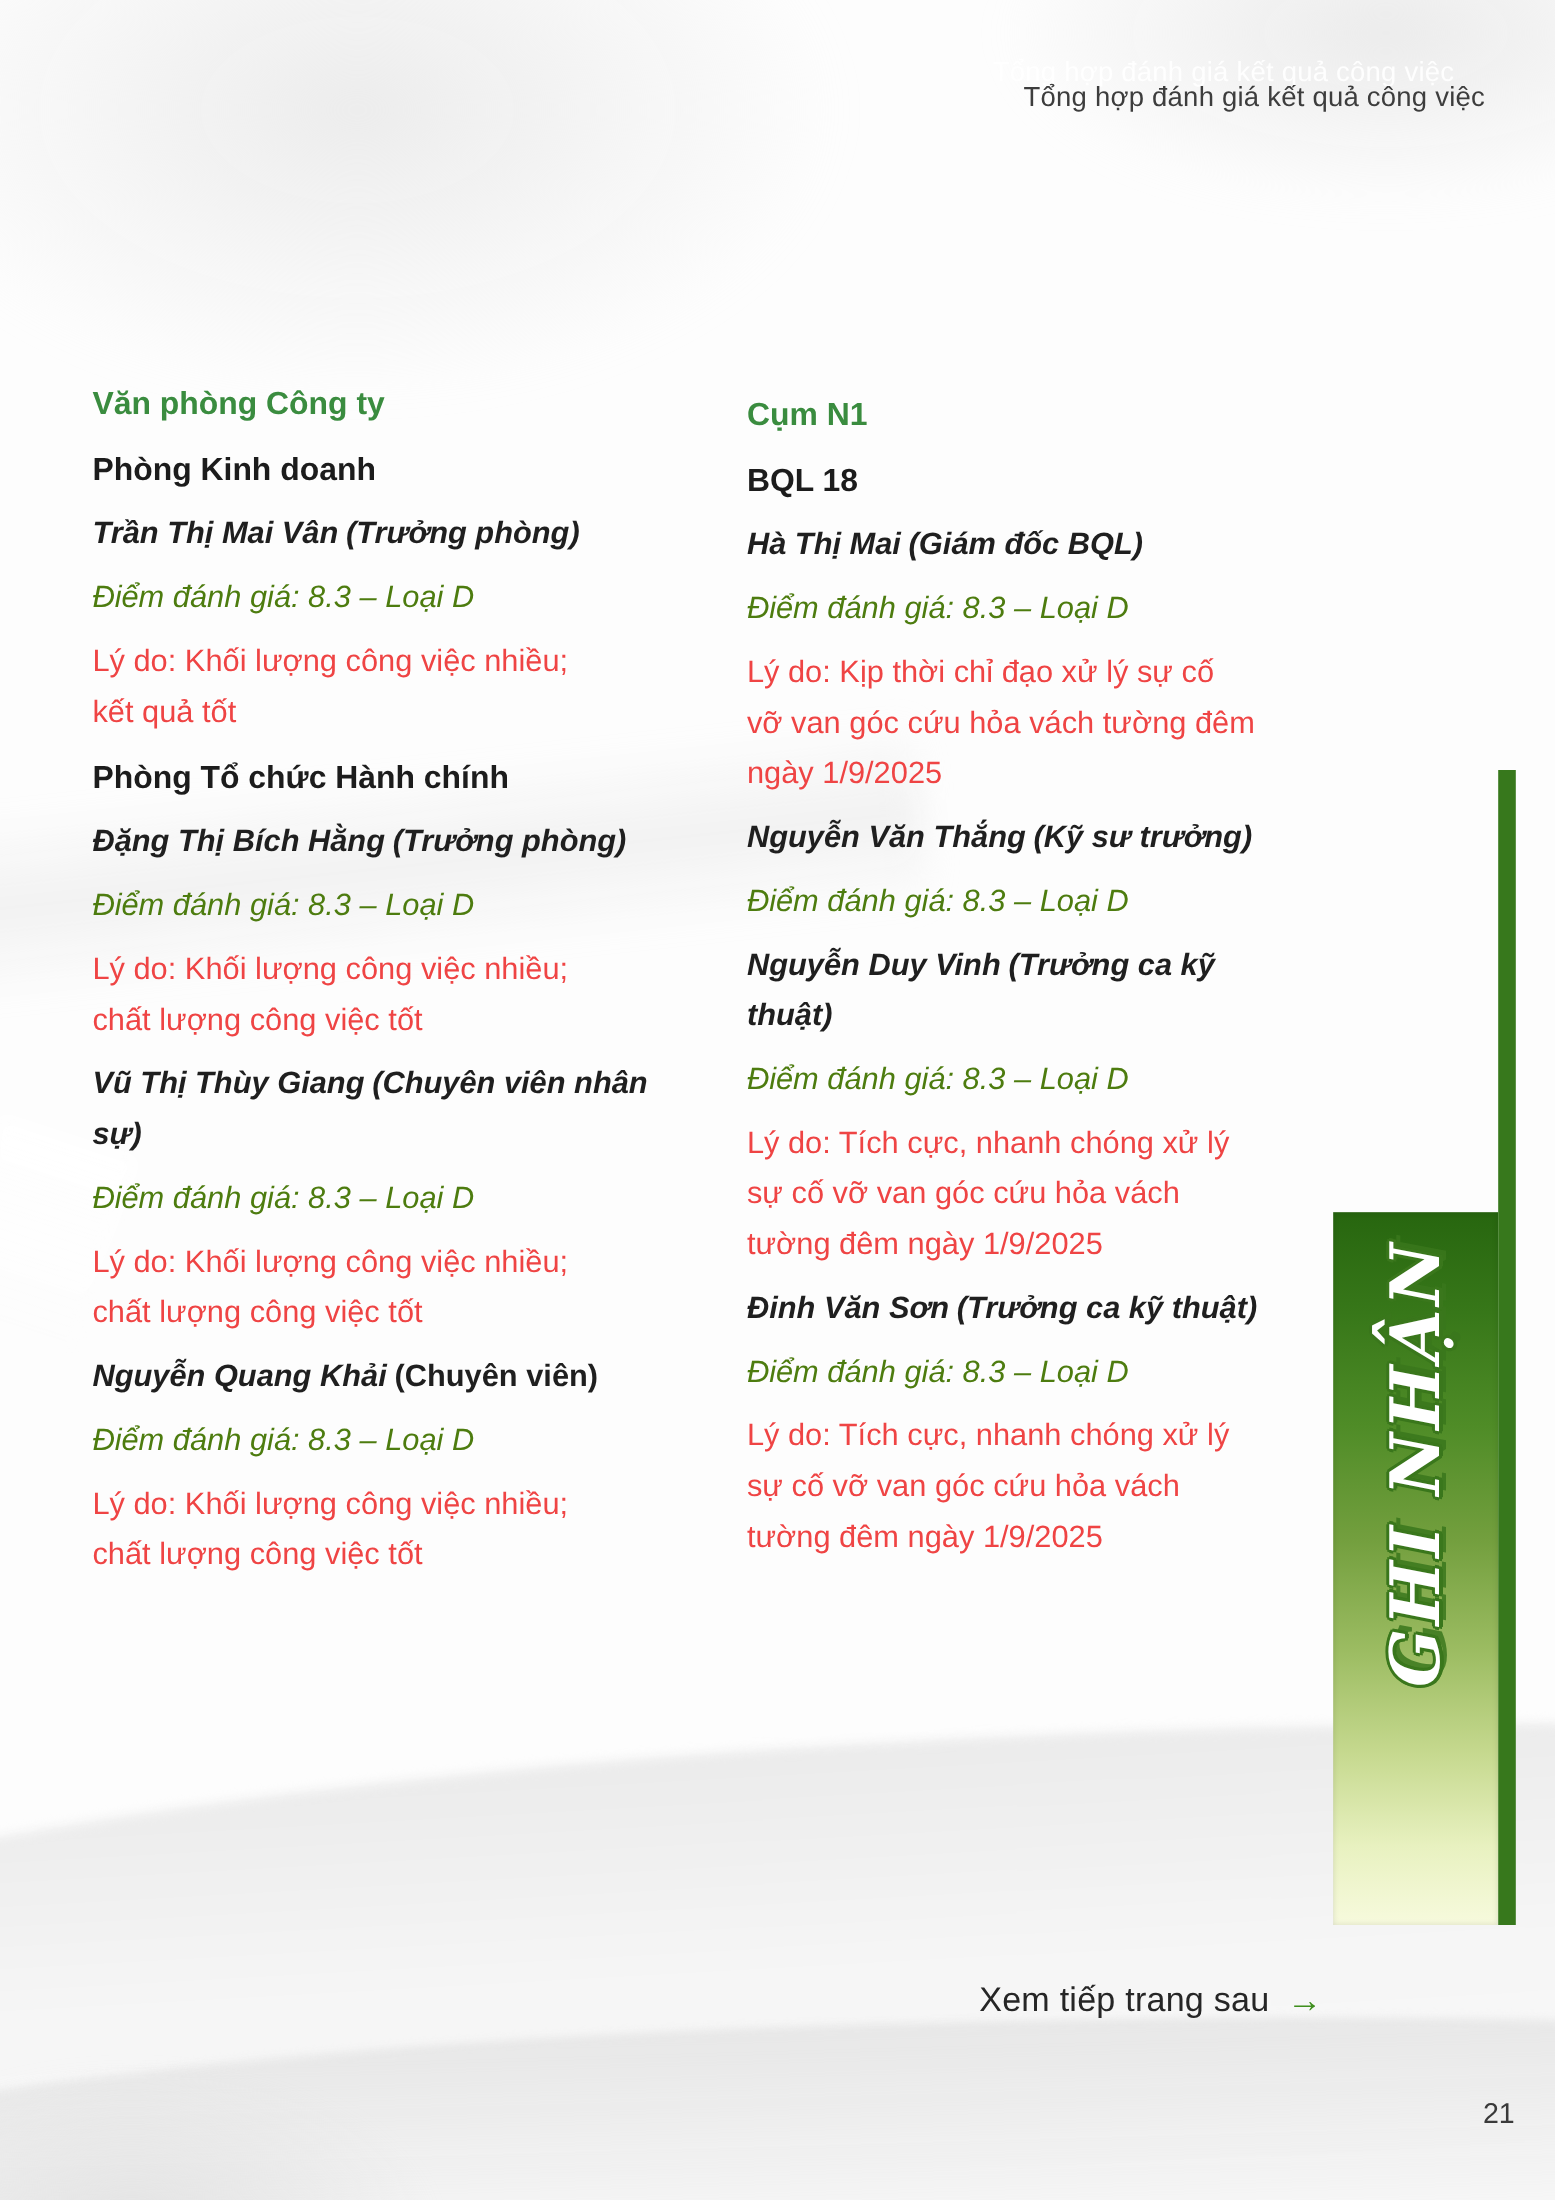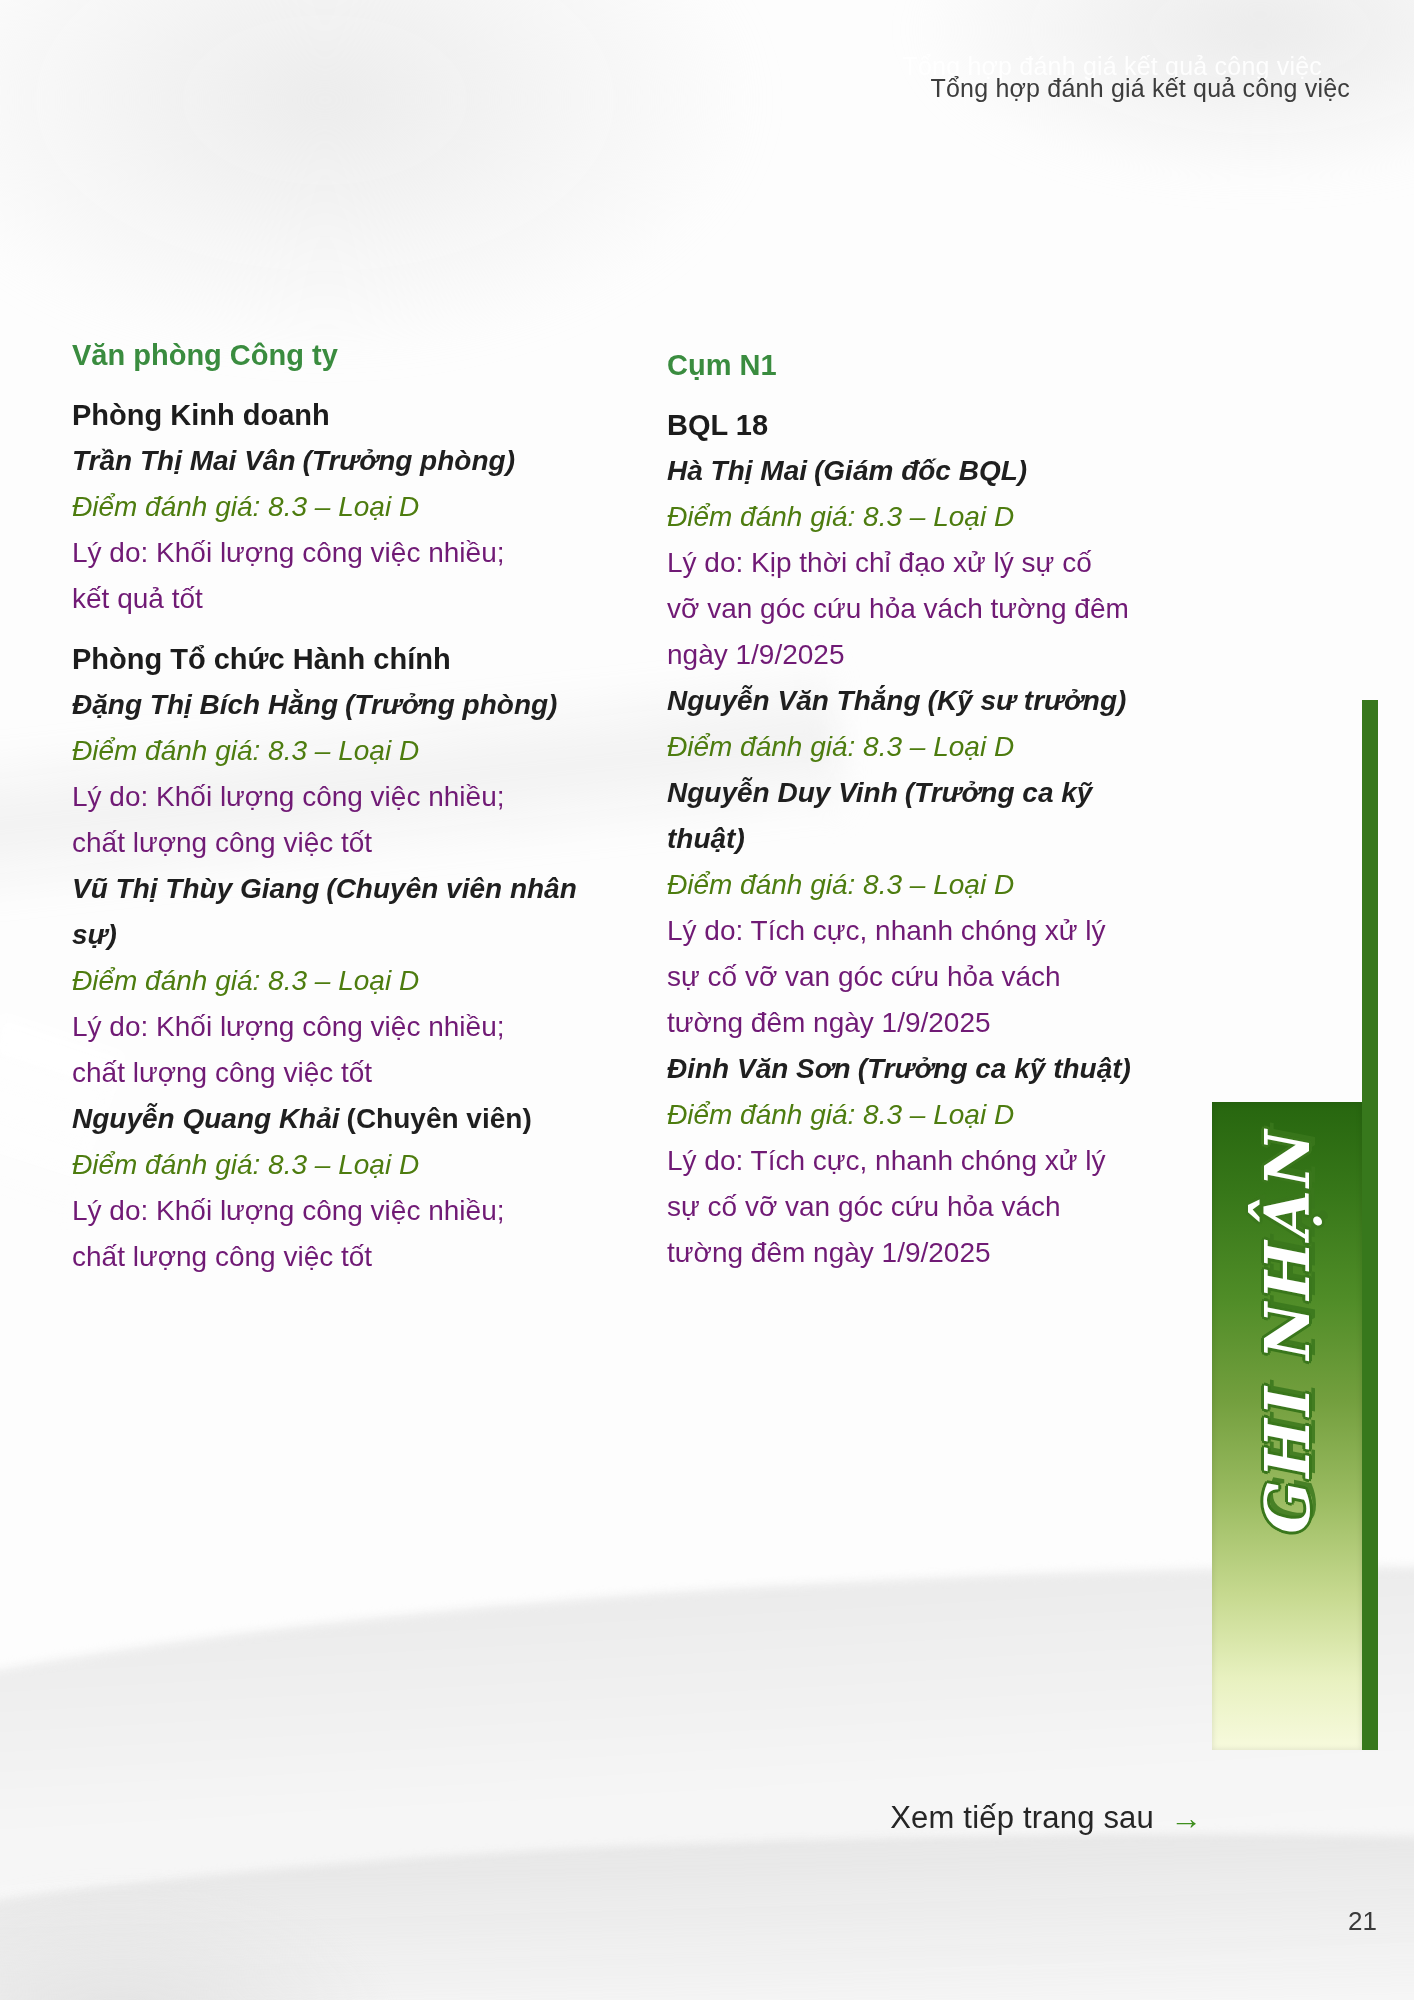--- a/index.html
+++ b/index.html
@@ -24,30 +24,30 @@
     background:radial-gradient(ellipse at center,#e2e2e2 0%,rgba(226,226,226,0) 70%);filter:blur(10px);}
 
   
   .header-ghost{position:absolute;top:52px;right:92px;font-size:25px;color:rgba(255,255,255,.9);
     white-space:nowrap;letter-spacing:.2px;}
   .header-title{position:absolute;top:74px;right:64px;font-size:25px;color:#3d3d3d;
     white-space:nowrap;letter-spacing:.2px;}
 
   
   .col{position:absolute;font-size:28px;line-height:46px;color:#2d2d2d;}
-  .col p{margin:0;}
+  .col p{margin:12px;}
   .col-left{left:72px;top:332px;width:540px;}
   .col-right{left:667px;top:342px;width:512px;}
   .col-heading{font-size:29px;font-weight:bold;color:#3a8c3f;}
   .group-title{font-size:29px;font-weight:bold;color:#1c1c1c;margin-top:14px !important;}
   .name-line{font-weight:bold;font-style:italic;color:#1f1f1f;white-space:pre-line;}
   .name-line .role{margin-left:7px;white-space:pre-line;}
   .name-line .role.upright{font-style:normal;}
   .score-line{font-style:italic;color:#4d7c0f;}
-  .reason{white-space:pre-line;color:#701a75;}
+  .reason{white-space:pre-line;color:#ef4444;}
 
   
   .banner{position:absolute;left:1212px;top:1102px;width:150px;height:648px;
     background:linear-gradient(180deg,#27660f 0%,#377719 14%,#4f8c27 30%,#739f3e 46%,#9dbd63 62%,#c6d98f 76%,#e8f1c0 89%,#f7fadd 100%);
     box-shadow:inset 0 0 6px rgba(0,0,0,.12);}
   .banner-strip{position:absolute;left:1362px;top:700px;width:16px;height:1050px;background:#37781c;}
   .banner-text-wrap{position:absolute;left:1212px;top:1168px;width:150px;height:324px;
     display:flex;align-items:center;justify-content:center;}
   .banner-text{transform:rotate(-90deg);white-space:nowrap;
     font-family:"DejaVu Serif",serif;font-style:italic;font-weight:bold;font-size:62px;letter-spacing:3px;

